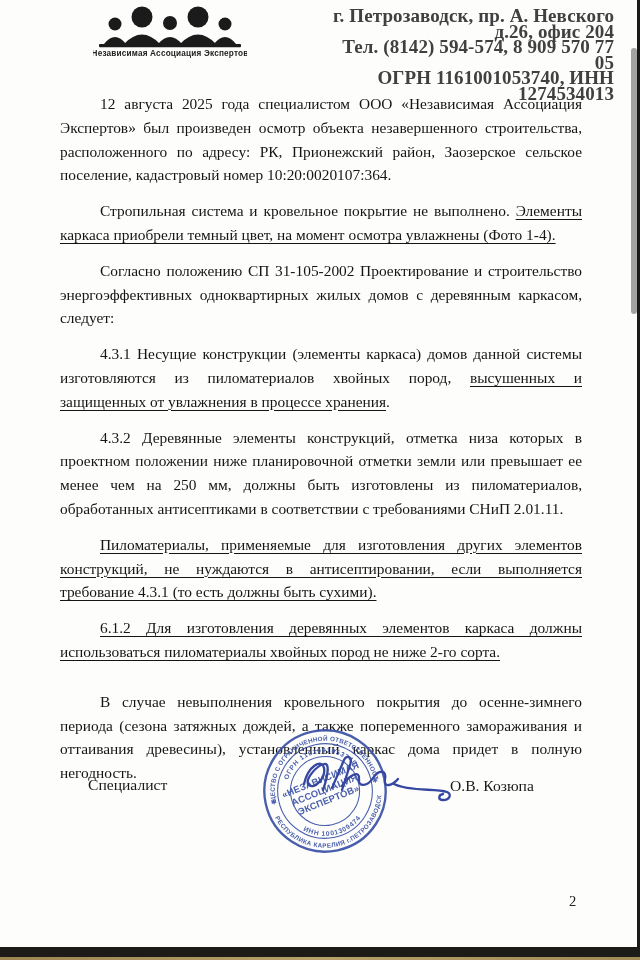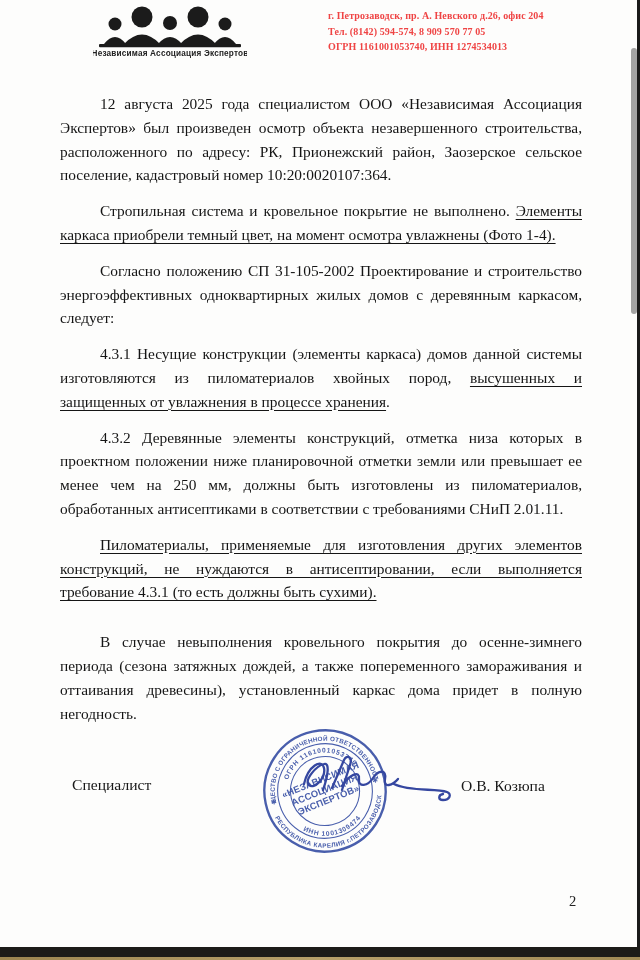--- a/index.html
+++ b/index.html
@@ -4,34 +4,34 @@
 <style>
   html,body{margin:0;padding:0;background:#e8e8e8;}
   .page{
     position:relative;width:640px;height:960px;background:#fdfdfc;
     font-family:"Liberation Serif",serif;color:#181818;overflow:hidden;
     margin:0 auto;
   }
   
   .logo{position:absolute;left:93px;top:3px;width:154px;height:56px;}
   .contact{
-    position:absolute;left:328px;top:8px;width:286px;text-align:left;
-    font-weight:bold;font-size:10px;line-height:15.6px;letter-spacing:.1px;color:#ef4444;
+    position:absolute;left:328px;top:8px;width:286px;text-align:right;
+    font-weight:bold;font-size:19px;line-height:15.6px;letter-spacing:.1px;color:#404040;
   }
   
   .body{
     position:absolute;left:48px;top:80px;width:546px;
     font-size:15.4px;line-height:23.8px;text-align:justify;color:#151515;
   }
   .body p{margin:12px;text-indent:40px;}
   .body p.gap{margin-top:26px;}
   .u{text-decoration:underline;text-underline-offset:3px;text-decoration-thickness:1px;}
   
-  .sig-role{position:absolute;left:72px;top:776px;font-size:15.6px;text-align:center;}
-  .sig-name{position:absolute;left:450px;top:777px;font-size:15.6px;margin-left:11px;}
+  .sig-role{position:absolute;left:88px;top:776px;font-size:15.6px;text-align:center;}
+  .sig-name{position:absolute;left:450px;top:777px;font-size:15.6px;}
   .stamp{position:absolute;left:256px;top:722px;width:138px;height:138px;transform:rotate(-12deg);opacity:.93;}
   .handsign{position:absolute;left:290px;top:748px;width:170px;height:64px;}
   .page-number{position:absolute;left:569px;top:893px;font-size:14.6px;color:#222;}
   
   .edge-right{position:absolute;top:0;right:0;width:3px;height:100%;background:#1a1a1a;}
   .scroll-thumb{position:absolute;right:3px;top:48px;width:6px;height:266px;border-radius:3px;background:#a3a3a3;}
   .band-dark{position:absolute;left:0;right:0;bottom:3px;height:10px;background:#1c1b18;}
   .band-tan{position:absolute;left:0;right:0;bottom:0;height:3px;background:linear-gradient(90deg,#9c8550,#b7a06a,#a08a55);}
 </style>
 </head>
@@ -69,20 +69,21 @@
     <div>ОГРН 1161001053740, ИНН 1274534013</div>
   </div>
 
   <div class="body">
     <p><span>12 августа 2025 года специалистом ООО «Независимая Ассоциация Экспертов» был произведен осмотр объекта незавершенного строительства, расположенного по адресу: РК, Прионежский район, Заозерское сельское поселение, кадастровый номер 10:20:0020107:364.</span></p>
     <p><span>Стропильная система и кровельное покрытие не выполнено. </span><span class="u">Элементы каркаса приобрели темный цвет, на момент осмотра увлажнены (Фото 1-4).</span></p>
     <p><span>Согласно положению СП 31-105-2002 Проектирование и строительство энергоэффективных одноквартирных жилых домов с деревянным каркасом, следует:</span></p>
     <p><span>4.3.1 Несущие конструкции (элементы каркаса) домов данной системы изготовляются из пиломатериалов хвойных пород, </span><span class="u">высушенных и защищенных от увлажнения в процессе хранения</span><span>.</span></p>
     <p><span>4.3.2 Деревянные элементы конструкций, отметка низа которых в проектном положении ниже планировочной отметки земли или превышает ее менее чем на 250 мм, должны быть изготовлены из пиломатериалов, обработанных антисептиками в соответствии с требованиями СНиП 2.01.11.</span></p>
     <p><span class="u">Пиломатериалы, применяемые для изготовления других элементов конструкций, не нуждаются в антисептировании, если выполняется требование 4.3.1 (то есть должны быть сухими).</span></p>
+    <p><span class="u">6.1.2 Для изготовления деревянных элементов каркаса должны использоваться пиломатериалы хвойных пород не ниже 2-го сорта.</span></p>
     <p class="gap"><span>В случае невыполнения кровельного покрытия до осенне-зимнего периода (сезона затяжных дождей, а также попеременного замораживания и оттаивания древесины), установленный каркас дома придет в полную негодность.</span></p>
   </div>
 
   <div class="sig-role">Специалист</div>
   <div class="sig-name">О.В. Козюпа</div>
 
   <svg class="stamp" viewBox="0 0 140 140">
     <defs>
       <path id="arcTopOuter" d="M 19,70 A 51,51 0 0 1 121,70"></path>
       <path id="arcBotOuter" d="M 12.5,70 A 57.5,57.5 0 0 0 127.5,70"></path>

